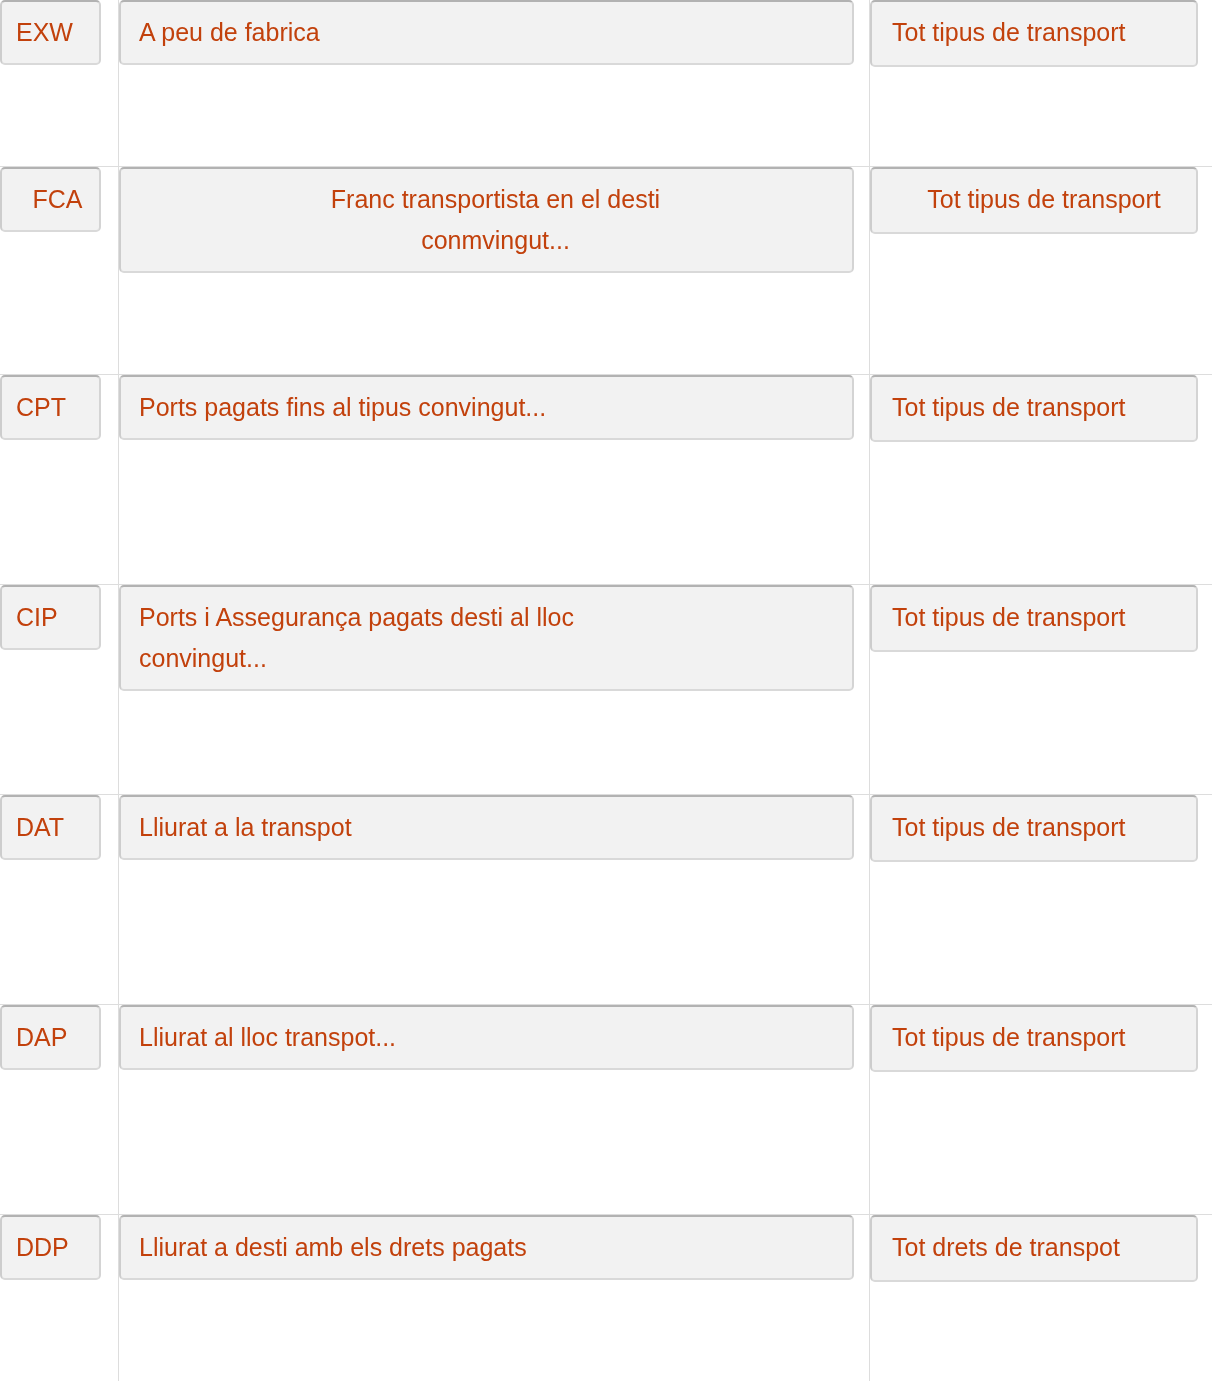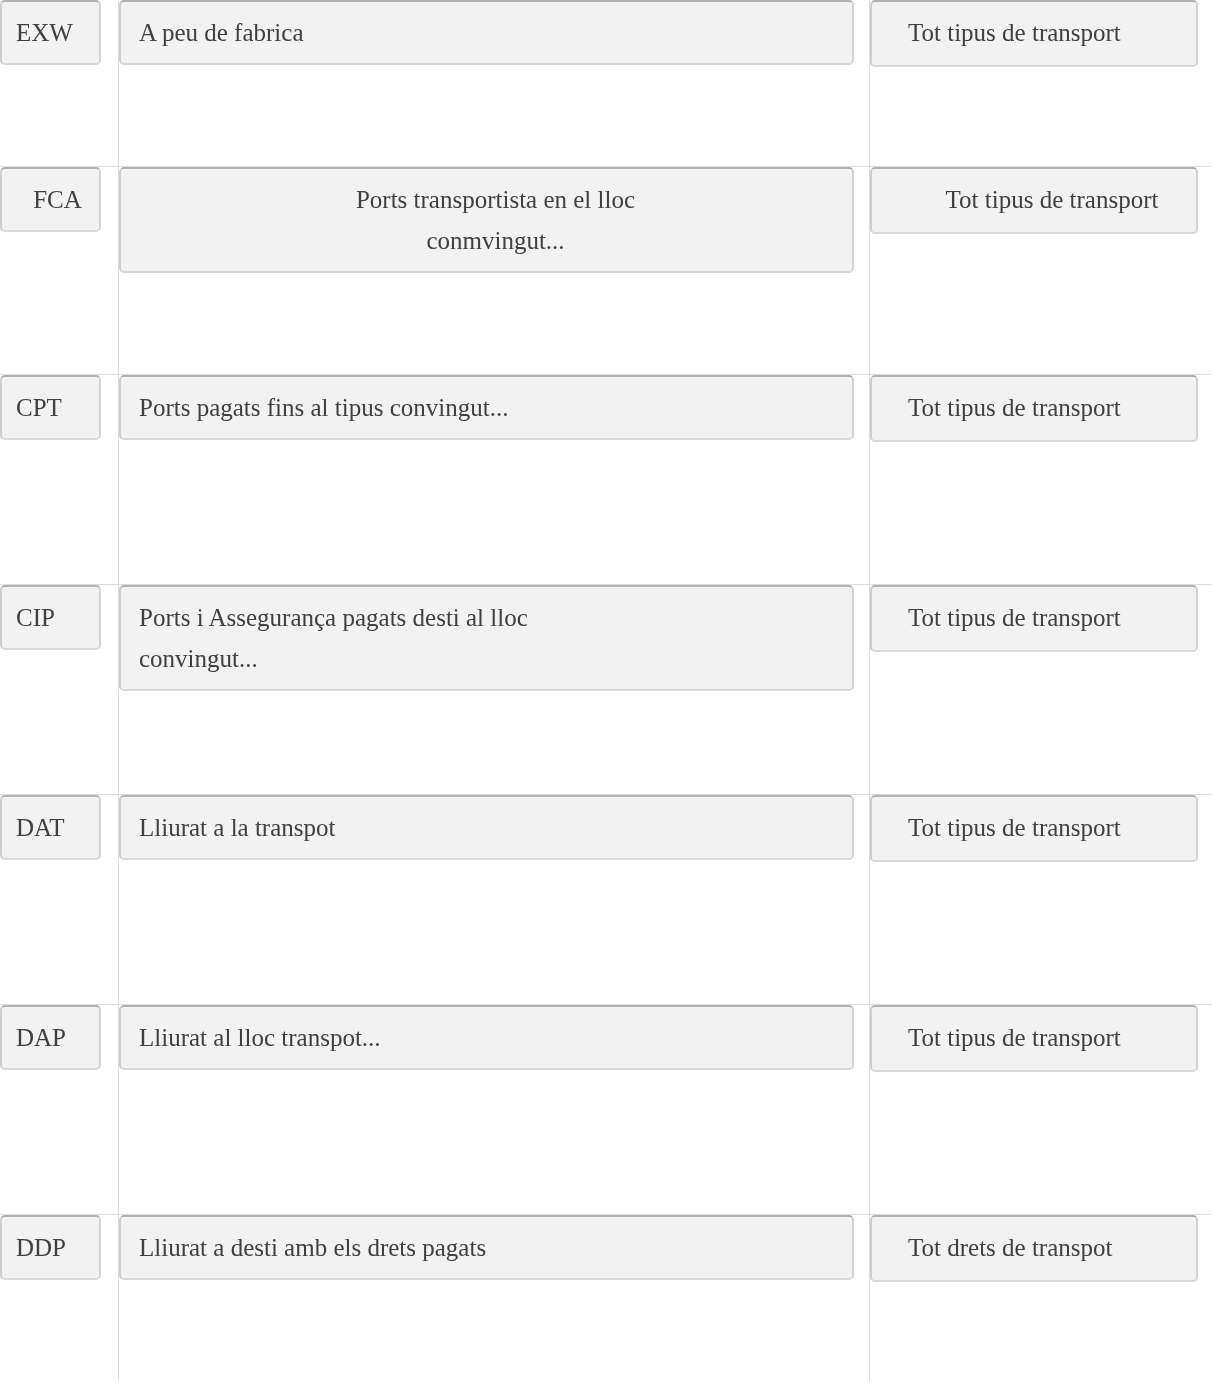--- a/index.html
+++ b/index.html
@@ -44,22 +44,22 @@
   .col-code    { width: 118px; }
   .col-desc    { width: 750px; }
   .col-transp  { width: 344px; }
 
   
   .field {
     background: #f2f2f2;
     border: 2px solid;
     border-color: #b2b2b2 #d4d4d4 #d9d9d9 #cdcdcd;
     border-radius: 5px;
-    color: #404040;
-    font-family: Liberation Serif, serif;
+    color: #c2410c;
+    font-family: Liberation Sans, sans-serif;
     font-size: 25px;
     line-height: 41px;
     box-sizing: border-box;
     display: block;
     white-space: pre-wrap;
     word-break: normal;
   }
 
   .cell-code {
     padding: 8px 0 0 8px;
@@ -75,21 +75,21 @@
   .field-desc {
     width: 735px;
     padding: 10px 0 10px 18px;
   }
 
   .cell-transp {
     padding: 8px 8px 0 8px;
   }
   .field-transp {
     width: 328px;
-    padding: 10px 0 12px 36px;
+    padding: 10px 0 12px 20px;
   }
 
   
   .row-h-167 td { height: 166px; }
   .row-h-208 td { height: 207px; text-align: center; }
   .row-h-210 td { height: 209px; }
   .row-h-last td { height: 166px; border-bottom: none; }
 </style>
 </head>
 <body>
@@ -107,21 +107,21 @@
       <td class="col-transp cell-transp">
         <span class="field field-transp">Tot tipus de transport</span>
       </td>
     </tr>
 
     <tr class="row-h-208">
       <td class="col-code cell-code">
         <span class="field field-code">FCA</span>
       </td>
       <td class="col-desc cell-desc">
-        <span class="field field-desc">Ports transportista en el lloc
+        <span class="field field-desc">Franc transportista en el desti
 conmvingut...</span>
       </td>
       <td class="col-transp cell-transp">
         <span class="field field-transp">Tot tipus de transport</span>
       </td>
     </tr>
 
     <tr class="row-h-210">
       <td class="col-code cell-code">
         <span class="field field-code">CPT</span>

